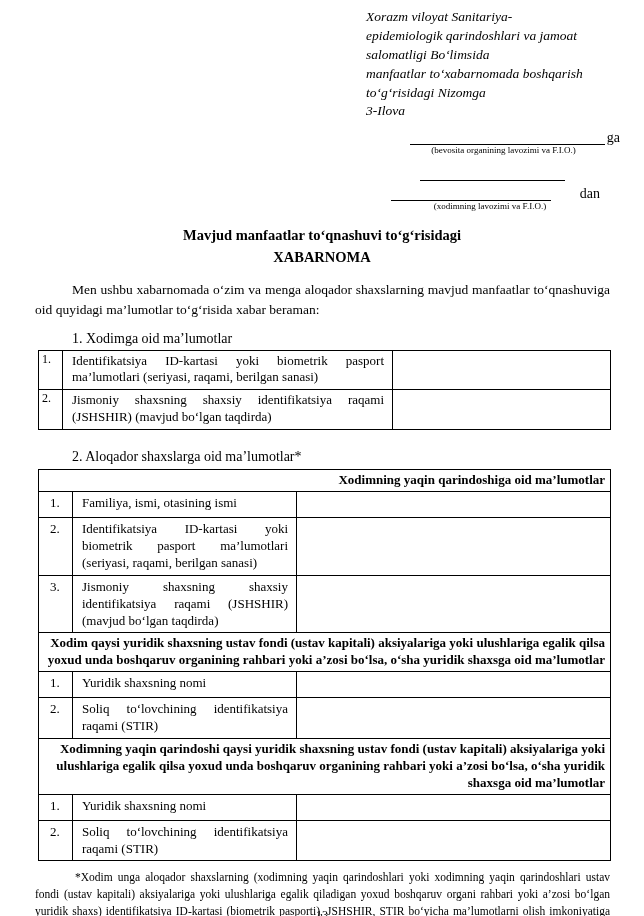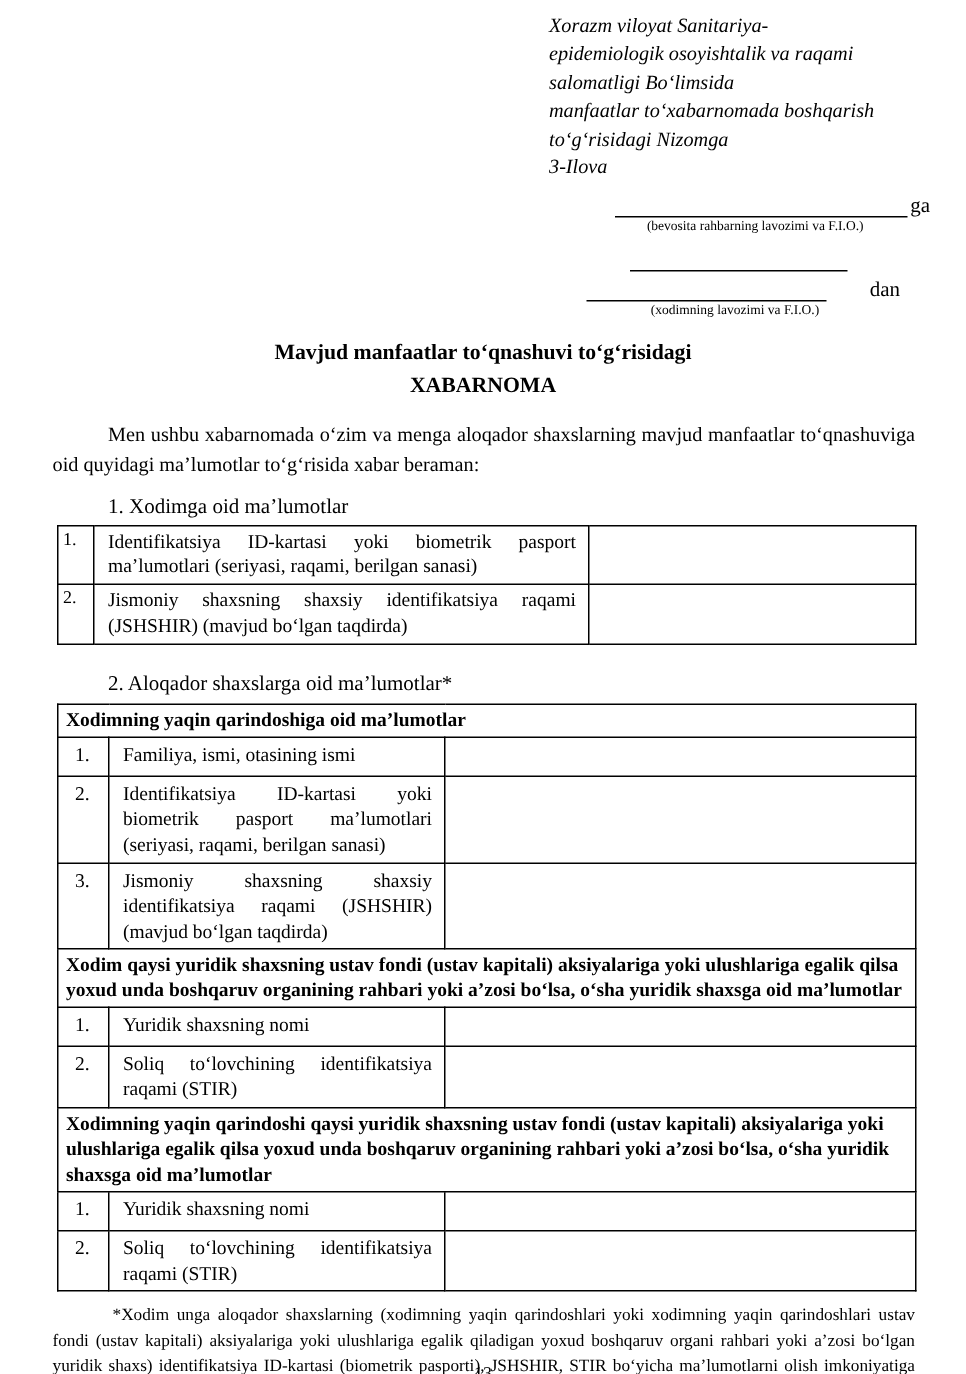--- a/index.html
+++ b/index.html
@@ -45,53 +45,53 @@
   .t2 .val-col { width:314px; }
   td.num { vertical-align:top; font-size:12px; padding:1px 0 0 3px; }
   .t2 td.num { font-size:13px; padding:3px 0 0 11px; }
   td.label { text-align:justify; padding:2px 8px 3px 9px; vertical-align:middle; }
   .t2 td.label { vertical-align:top; padding-top:3px; }
   td.value { background:#ffffff; }
   .t1 tr { height:37px; }
   .r-hdr { height:22px; } .r-26 { height:26px; } .r-52 { height:52px; }
   .r-sub2 { height:38px; } .r-39 { height:39px; } .r-sub3 { height:54px; }
   td.group-hdr {
-    font-weight:bold; text-align:left; padding:2px 5px; font-size:13px; line-height:1.3;
+    font-weight:bold; text-align:right; padding:2px 5px; font-size:13px; line-height:1.3;
     vertical-align:middle;
   }
   
   .footnote {
     margin-top:8px; padding:0 34px 0 35px; font-size:11.5px; line-height:1.47;
     text-align:justify; text-indent:40px;
   }
   .page-num {
     position:absolute; left:50%; transform:translateX(-50%); bottom:-7px;
     font-size:12px;
   }
 </style>
 </head>
 <body>
 
 <div class="page">
 
   <div class="appendix">
     <div>Xorazm viloyat Sanitariya-</div>
-    <div>epidemiologik osoyishtalik va raqami</div>
+    <div>epidemiologik qarindoshlari va jamoat</div>
     <div>salomatligi Bo‘limsida</div>
     <div>manfaatlar to‘xabarnomada boshqarish</div>
     <div>to‘g‘risidagi Nizomga</div>
     <div>3-Ilova</div>
   </div>
 
   <div class="addr">
     <div class="addr-row">
       <span class="uline w195"></span>
         <span class="suffix">ga</span>
     </div>
-    <div class="caption cap-to">(bevosita rahbarning lavozimi va F.I.O.)</div>
+    <div class="caption cap-to">(bevosita organining lavozimi va F.I.O.)</div>
     <div class="addr-row blank-row">
       <span class="uline w145"></span>
     </div>
     <div class="addr-row from-row">
       <span class="uline w160"></span>
         <span class="suffix">dan</span>
     </div>
     <div class="caption cap-from">(xodimning lavozimi va F.I.O.)</div>
   </div>
 

